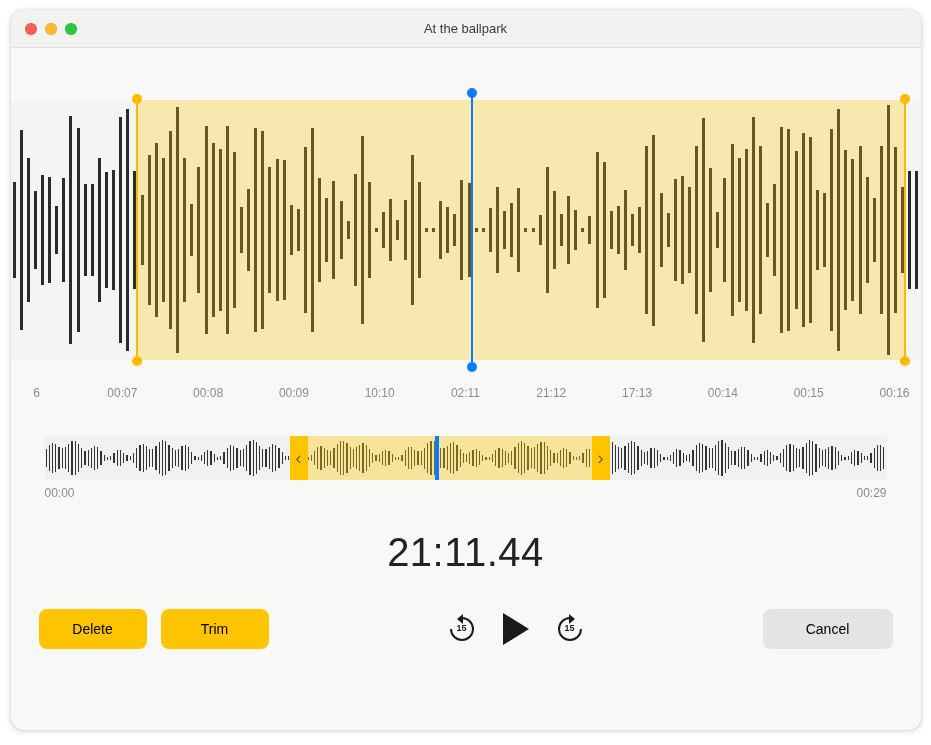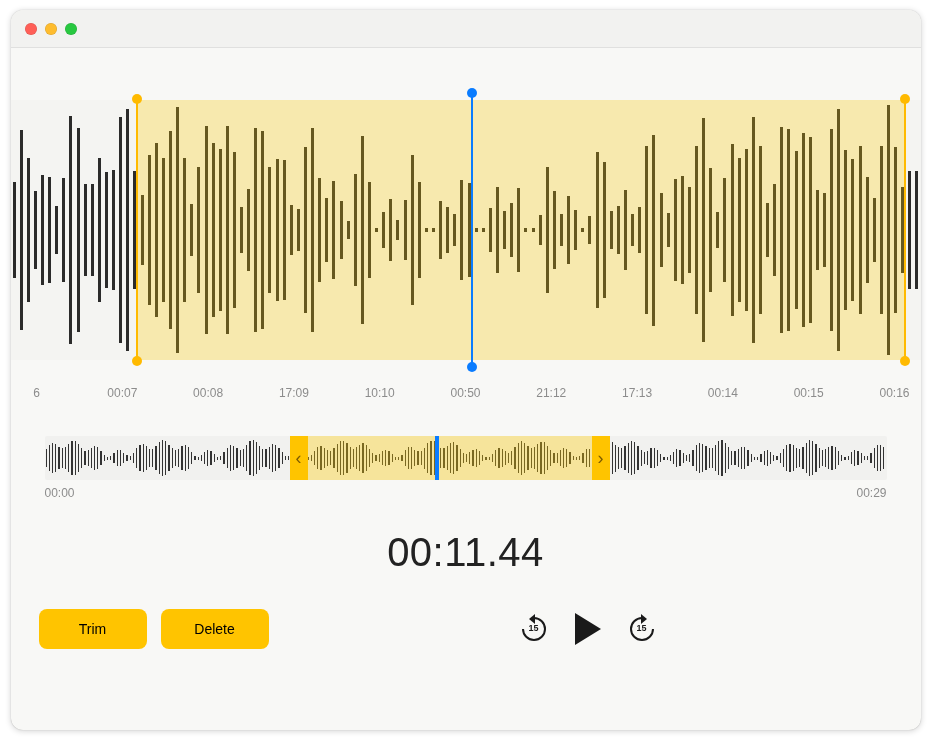--- a/index.html
+++ b/index.html
@@ -226,20 +226,21 @@
 <body>
 
 <div class="window">
 
   <div class="titlebar">
     <div class="traffic-lights">
       <div class="tl red"></div>
       <div class="tl yellow"></div>
       <div class="tl green"></div>
     </div>
+    <div class="title">At the ballpark</div>
   </div>
 
   <div class="editor-area">
 
     <div class="zoom-wave-wrap">
       <div class="zoom-wave" id="zoomWave">
           <div class="bar" style="height: 96px;"></div>
           <div class="bar" style="height: 199.107px;"></div>
           <div class="bar" style="height: 143.592px;"></div>
           <div class="bar" style="height: 77.3633px;"></div>
@@ -372,23 +373,23 @@
         <span class="bl"></span>
           <span class="br"></span>
       </div>
       <div class="playhead-big"></div>
     </div>
 
     <div class="time-axis" id="timeAxis">
         <span>6</span>
         <span>00:07</span>
         <span>00:08</span>
-        <span>17:09</span>
+        <span>00:09</span>
         <span>10:10</span>
-        <span>00:50</span>
+        <span>02:11</span>
         <span>21:12</span>
         <span>17:13</span>
         <span>00:14</span>
         <span>00:15</span>
         <span>00:16</span>
       </div>
 
     <div class="overview-wrap">
       <div class="overview" id="overview">
           <div class="wbar" style="height: 18px;"></div>
@@ -656,25 +657,25 @@
           <div class="ov-handle right">›</div>
         </div>
         <div class="ov-playhead"></div>
       </div>
       <div class="overview-times">
         <span>00:00</span>
         <span>00:29</span>
       </div>
     </div>
 
-    <div class="time-display">00:11.44</div>
+    <div class="time-display">21:11.44</div>
 
     <div class="controls">
+      <button class="btn yellow">Delete</button>
       <button class="btn yellow">Trim</button>
-      <button class="btn yellow">Delete</button>
 
       <div class="spacer"></div>
 
       <div class="transport">
         <div class="skip">
           <svg viewBox="0 0 30 30">
             <path d="M15 4 A11 11 0 1 1 4 15" fill="none" stroke="#1a1a1a" stroke-width="2"></path>
             <path d="M16 0 L10 5 L16 10 Z" fill="#1a1a1a"></path>
           </svg>
           <div class="num">15</div>
@@ -686,16 +687,17 @@
           <svg viewBox="0 0 30 30">
             <path d="M15 4 A11 11 0 1 0 26 15" fill="none" stroke="#1a1a1a" stroke-width="2"></path>
             <path d="M14 0 L20 5 L14 10 Z" fill="#1a1a1a"></path>
           </svg>
           <div class="num">15</div>
         </div>
       </div>
 
       <div class="spacer"></div>
 
+      <button class="btn gray">Cancel</button>
     </div>
 
   </div>
 </div>
 
 </body></html>

